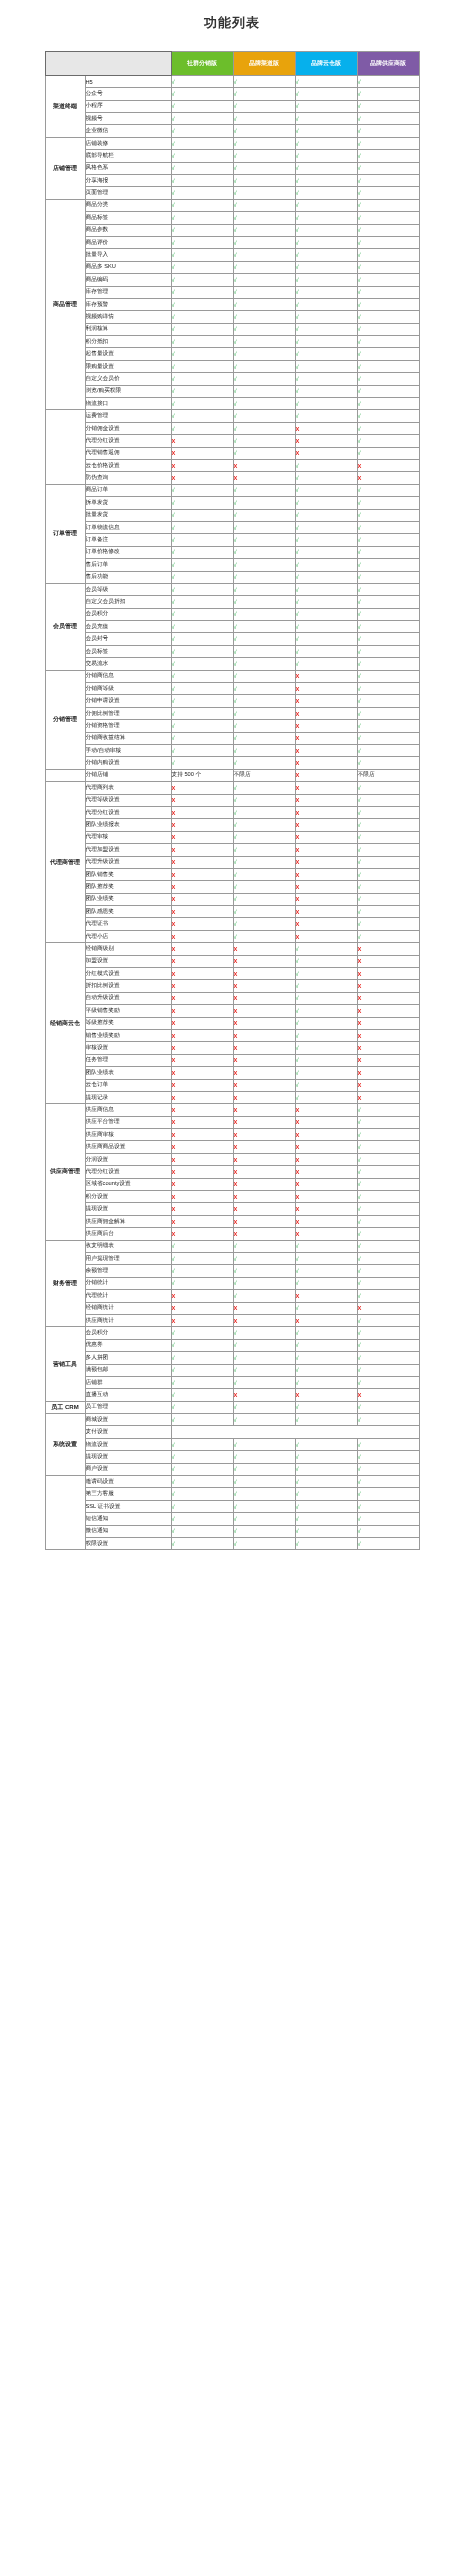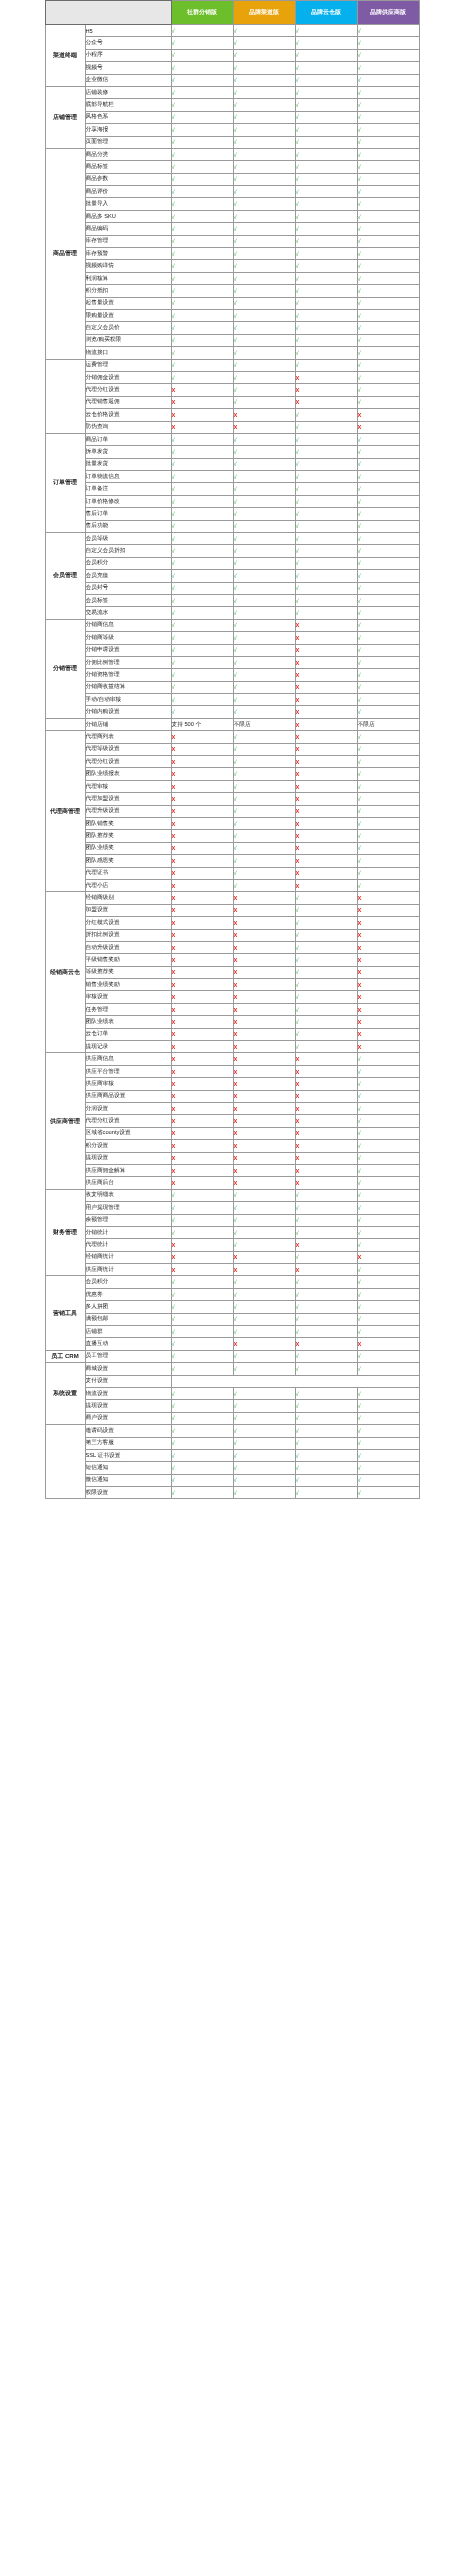--- a/index.html
+++ b/index.html
@@ -84,20 +84,21 @@
   td.val.mark-n{color:#e8211c;font-weight:bold;font-size:5.7px;}
   td.val.mark-t{color:#1a1a1a;font-size:5.7px;}
   tr.rowsep td{border-top:0.5px solid #6b6b6b;}
   td.spanblank{background:#ffffff;border:0.5px solid #9a9a9a;}
 </style>
 </head>
 <body>
 
 <div class="page">
 
+  <h1 class="title">功能列表</h1>
 
   <table class="matrix">
     <colgroup>
       <col class="c-group">
       <col class="c-feature">
       <col class="c-val">
       <col class="c-val">
       <col class="c-val">
       <col class="c-val">
     </colgroup>

